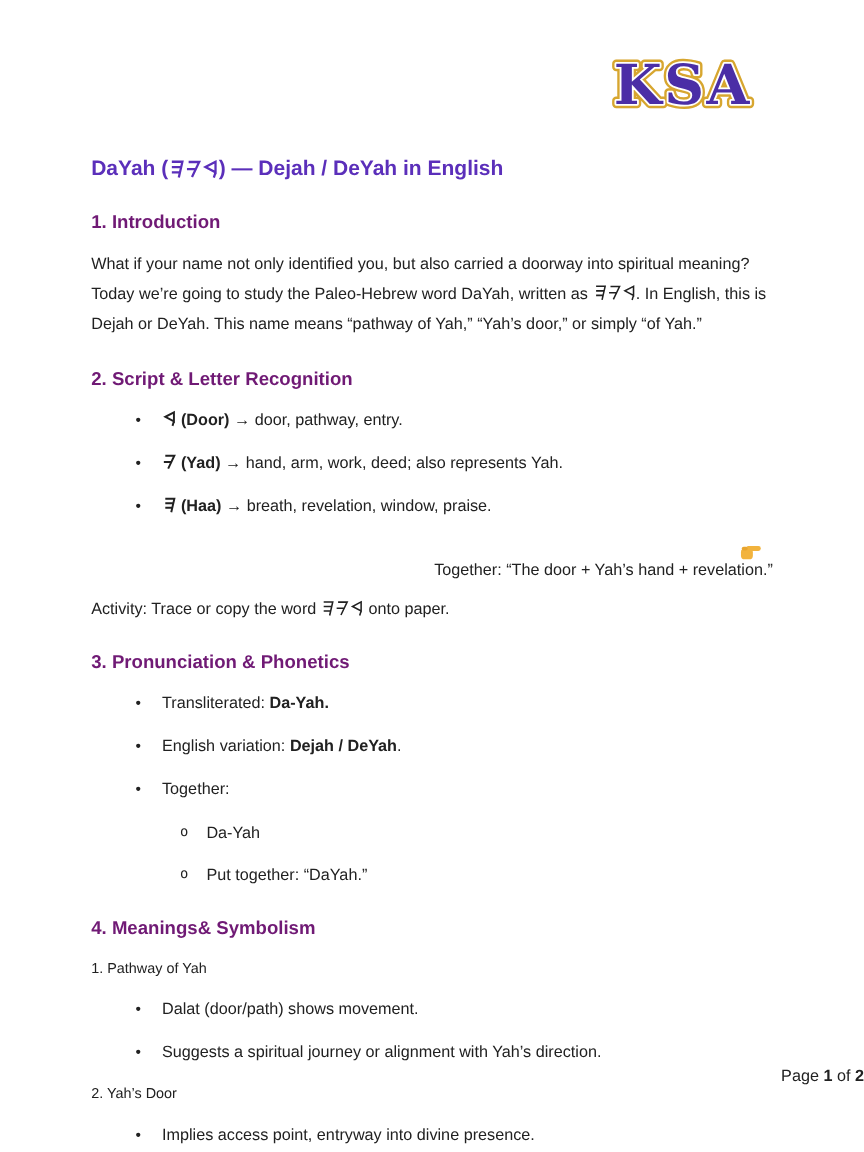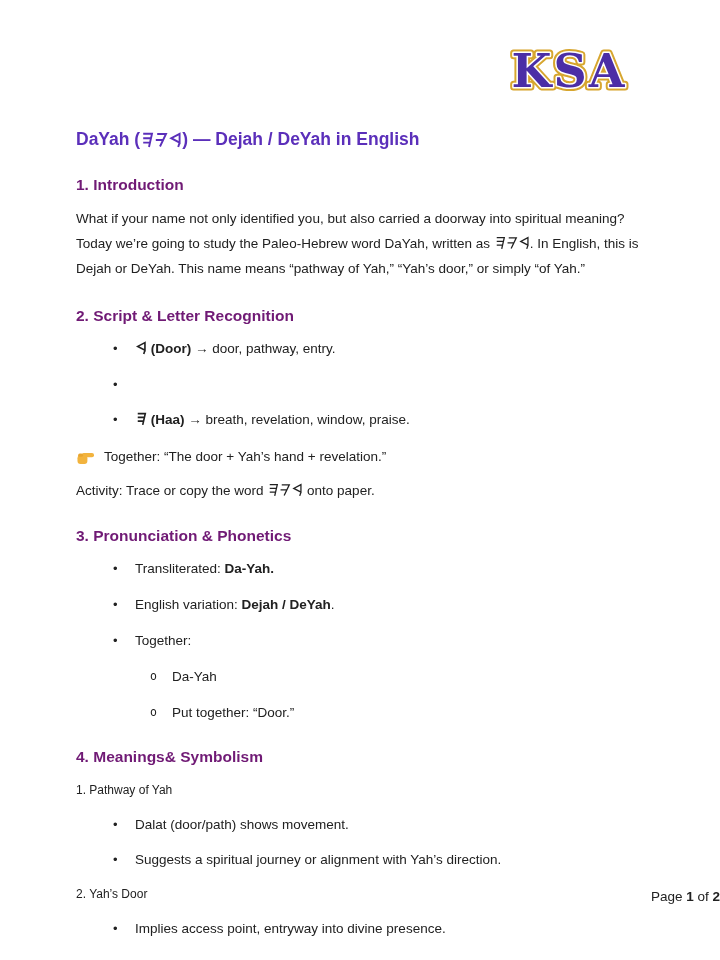--- a/index.html
+++ b/index.html
@@ -18,21 +18,21 @@
   h2.sect{font-size:15.5px;font-weight:700;color:#701a75;margin:24px 0 13px 0;line-height:1.25;}
 
   p.bodytext{font-size:13.5px;line-height:1.85;margin:0 0 8px 0;}
 
   ul.blist{list-style:none;margin:0 0 2px 0;padding:0;}
   ul.blist li{display:flex;font-size:13.5px;line-height:1.62;margin:0 0 14px 0;}
   .marker{flex:none;width:22px;margin-left:37px;font-size:13px;color:#212121;}
   ul.sublist .marker{margin-left:74px;font-family:"DejaVu Sans Mono",monospace;font-size:11.5px;padding-top:1px;}
   .li-body{flex:1;}
 
-  .together{display:flex;align-items:center;font-size:13.5px;margin:17px 0 15px 0;}
+  .together{display:flex;align-items:flex-end;font-size:13.5px;margin:17px 0 15px 0;flex-direction:column;}
   .hand{flex:none;margin-right:9px;display:inline-block;}
   .activity{font-size:13.5px;margin:0 0 4px 0;line-height:1.6;}
 
   .subhead{font-size:12px;font-weight:400;margin:15px 0 15px 0;line-height:1.4;}
 
   .footer{position:absolute;left:0;right:0;bottom:56px;text-align:right;font-size:13.5px;}
   .footer b{font-weight:700;}
 
   
   .pg{width:12px;height:15px;display:inline-block;vertical-align:-2px;
@@ -90,20 +90,23 @@
   <h2 class="sect">2. Script &amp; Letter Recognition</h2>
   <ul class="blist">
     <li>
       <span class="marker">•</span>
       <span class="li-body"><b class="bold-glyph"><svg class="pg" viewBox="0 0 14 17">
               <use href="#g-dalat"></use>
             </svg> <span>(Door)</span></b> <span>→ door, pathway, entry.</span></span>
     </li>
     <li>
       <span class="marker">•</span>
+      <span class="li-body"><b class="bold-glyph"><svg class="pg" viewBox="0 0 14 17">
+              <use href="#g-yad"></use>
+            </svg> <span>(Yad)</span></b> <span>→ hand, arm, work, deed; also represents Yah.</span></span>
     </li>
     <li>
       <span class="marker">•</span>
       <span class="li-body"><b class="bold-glyph"><svg class="pg" viewBox="0 0 14 17">
               <use href="#g-haa"></use>
             </svg> <span>(Haa)</span></b> <span>→ breath, revelation, window, praise.</span></span>
     </li>
   </ul>
 
   <p class="together">
@@ -138,21 +141,21 @@
       <span class="li-body"><span>Together:</span></span>
     </li>
   </ul>
   <ul class="blist sublist">
     <li>
       <span class="marker">o</span>
       <span class="li-body">Da-Yah</span>
     </li>
     <li>
       <span class="marker">o</span>
-      <span class="li-body">Put together: “Door.”</span>
+      <span class="li-body">Put together: “DaYah.”</span>
     </li>
   </ul>
 
   <h2 class="sect">4. Meanings&amp; Symbolism</h2>
 
   <p class="subhead">1. Pathway of Yah</p>
   <ul class="blist">
     <li>
       <span class="marker">•</span>
       <span class="li-body">Dalat (door/path) shows movement.</span>

